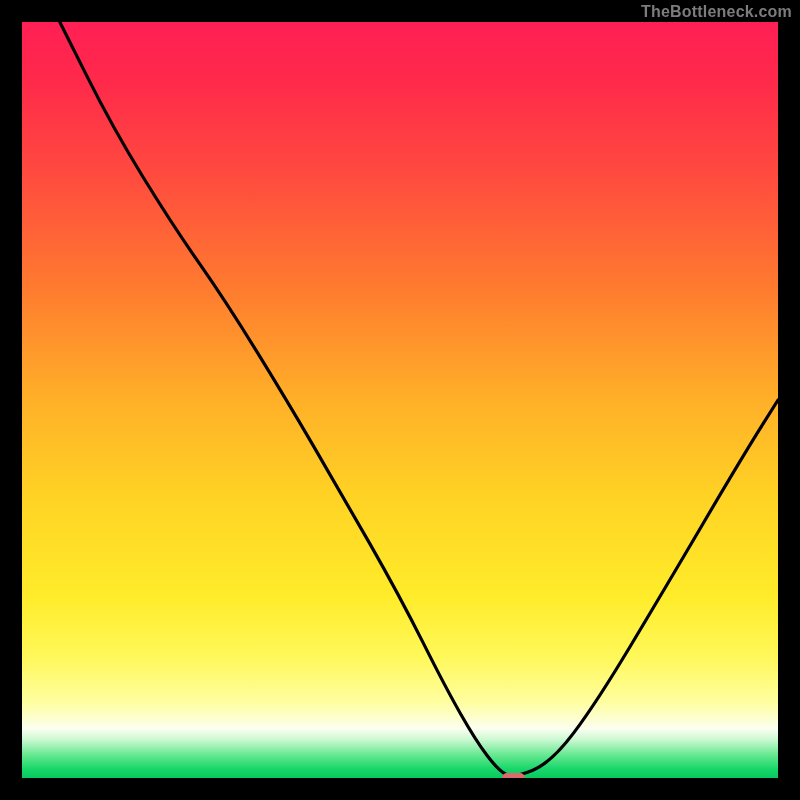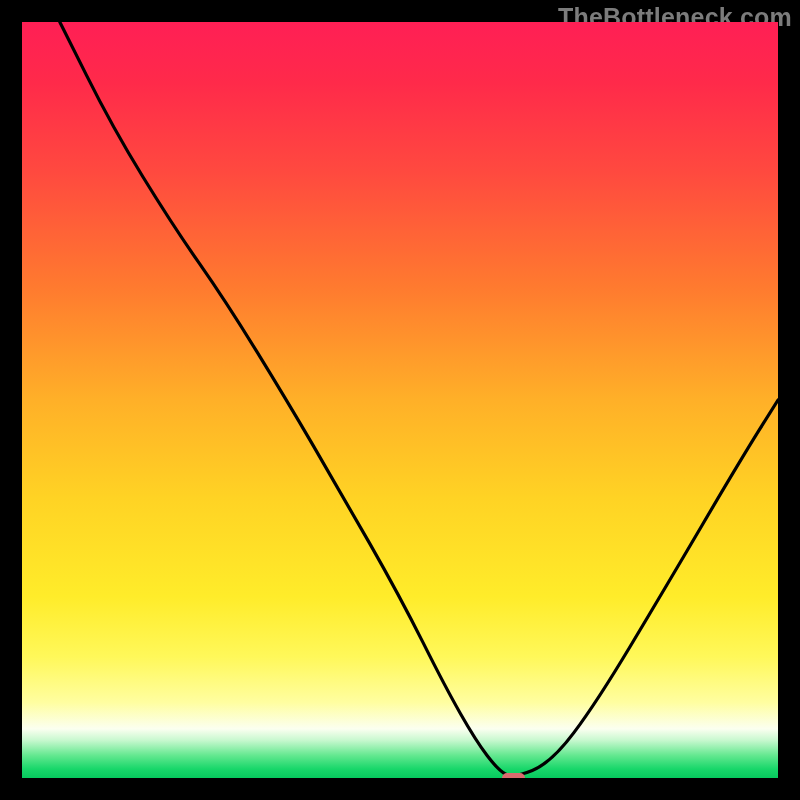--- a/index.html
+++ b/index.html
@@ -49,21 +49,21 @@
       #64e890 97%,
       #18d76a 98.8%,
       #07c95e 100%
     );
   }
   .watermark {
     position: absolute;
     top: 3px;
     right: 8px;
     font-family: Arial, Helvetica, sans-serif;
-    font-size: 25px;
+    font-size: 16px;
     font-weight: 600;
     color: #7c7c7c;
     letter-spacing: 0.2px;
     user-select: none;
   }
   svg.curve {
     position: absolute;
     left: 0;
     top: 0;
     width: 756px;

